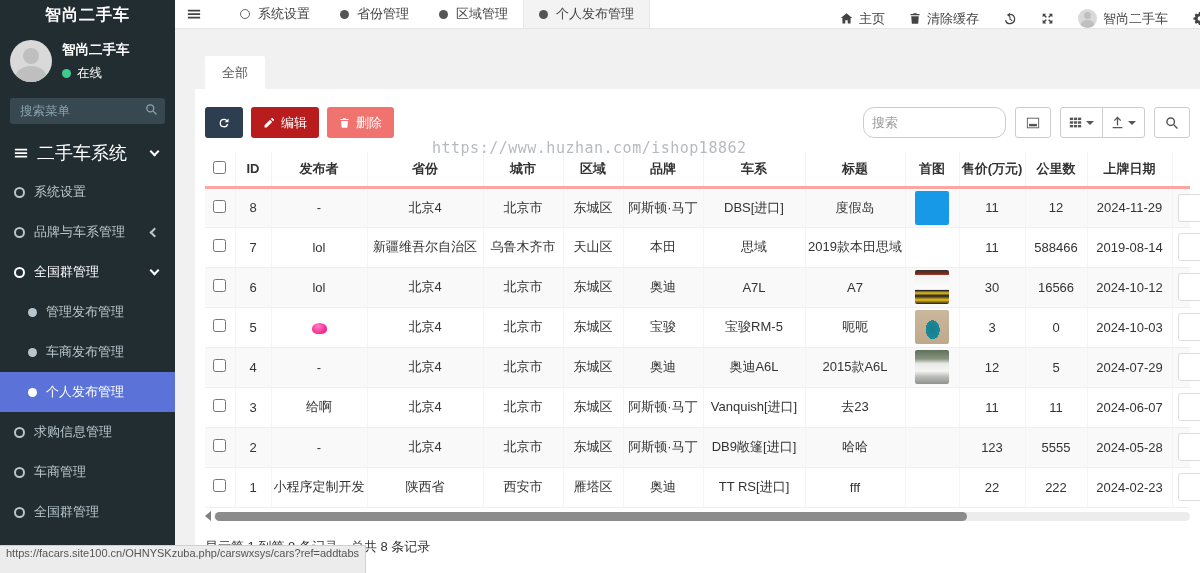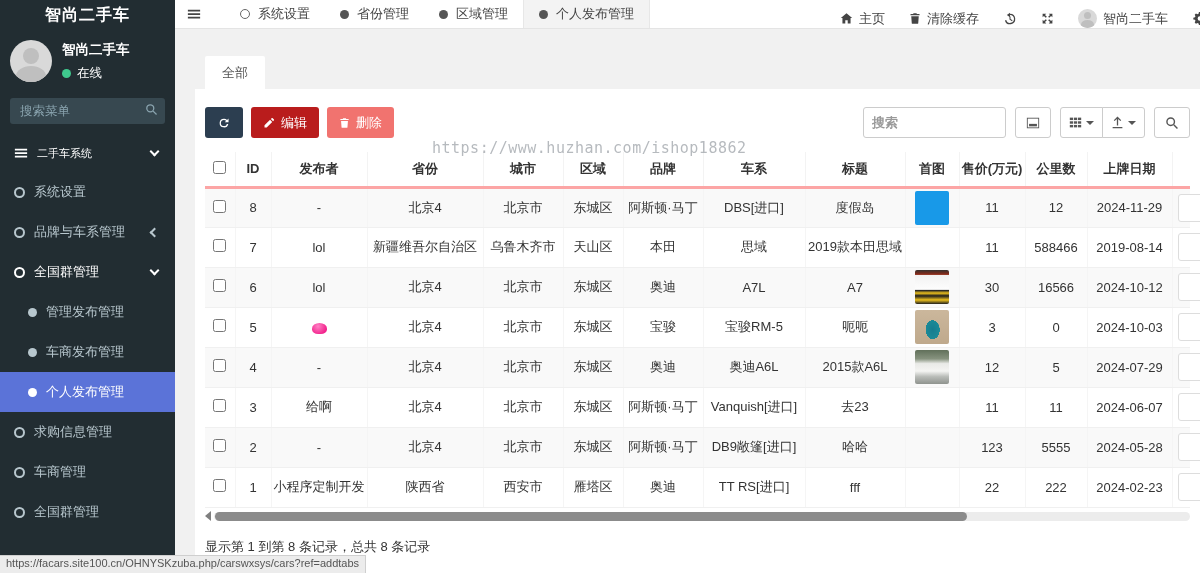--- a/index.html
+++ b/index.html
@@ -13,21 +13,21 @@
   .avatar { width:42px; height:42px; border-radius:50%; background:#d9d9d9; position:relative; overflow:hidden; flex:none; }
   .avatar::before { content:""; position:absolute; left:50%; top:8px; width:16px; height:16px; margin-left:-8px; border-radius:50%; background:#bfbfbf; }
   .avatar::after { content:""; position:absolute; left:50%; top:26px; width:30px; height:20px; margin-left:-15px; border-radius:50%; background:#bfbfbf; }
   .user-name { color:#fff; font-weight:bold; font-size:13.5px; margin-bottom:6px; }
   .user-status { display:flex; align-items:center; gap:6px; font-size:12.5px; color:#fff; }
   .status-dot { width:9px; height:9px; border-radius:50%; background:#3fca8e; }
   .side-search { position:relative; margin:6px 10px 10px 10px; }
   .side-search input { width:100%; height:26px; background:#374850; border:none; border-radius:3px; color:#fff; font-size:12.5px; padding:0 26px 0 10px; outline:none; }
   .side-search input::placeholder { color:#8aa4af; }
   .side-search .mag { position:absolute; right:7px; top:5px; color:#8aa4af; }
-  .menu-header { height:38px; display:flex; align-items:center; gap:9px; padding:0 14px; color:#fff; font-size:11px; position:relative; margin-top:6px; }
+  .menu-header { height:38px; display:flex; align-items:center; gap:9px; padding:0 14px; color:#fff; font-size:18px; position:relative; margin-top:6px; }
   .menu-header .chev { position:absolute; right:17px; }
   .mi { height:40px; display:flex; align-items:center; padding:0 14px; color:#b8c7ce; position:relative; cursor:pointer; }
   .mi .mi-label { margin-left:9px; }
   .mi.sub { padding-left:28px; }
   .mi.white { color:#fff; }
   .mi.active { background:#5b73d8; color:#fff; }
   .mi .chev { position:absolute; right:17px; }
   .circle-o { width:11px; height:11px; border:2px solid currentColor; border-radius:50%; flex:none; }
   .dot-ic { width:9px; height:9px; background:currentColor; border-radius:50%; flex:none; }
   .chev { width:7px; height:7px; border-right:2px solid currentColor; border-bottom:2px solid currentColor; display:inline-block; }
@@ -53,21 +53,21 @@
   
   .content { position:absolute; left:175px; top:30px; width:1025px; height:543px; background:#f1f1f1; overflow:hidden; }
   .tab-all { display:inline-block; margin:26px 0 0 30px; background:#fff; padding:8px 17px 7px 17px; color:#555; border-radius:2px 2px 0 0; cursor:pointer; }
   .panel { position:relative; background:#fff; margin-left:20px; width:1005px; height:487px; padding:18px 10px 0 10px; overflow:hidden; }
   .toolbar { display:flex; align-items:center; gap:8px; height:31px; margin-bottom:14px; }
   .btn { height:31px; border:none; border-radius:3px; display:inline-flex; align-items:center; gap:6px; padding:0 12px; font-size:13px; color:#fff; cursor:pointer; font-family:inherit; }
   .btn-refresh { width:38px; justify-content:center; padding:0; background:#2c3e50; }
   .btn-edit { background:#b91c1c; }
   .btn-del { background:#f1736f; }
   .toolbar-right { margin-left:auto; display:flex; align-items:center; gap:9px; }
-  .search-input { width:143px; height:31px; border:1px solid #ccc; border-radius:3px; padding:0 8px; font-size:13px; color:#333; outline:none; font-family:inherit;font-weight:bold; }
+  .search-input { width:143px; height:31px; border:1px solid #ccc; border-radius:11px; padding:0 8px; font-size:13px; color:#333; outline:none; font-family:inherit; }
   .search-input::placeholder { color:#999; }
   .wbtn { height:31px; min-width:36px; border:1px solid #ccc; background:#fff; color:#555; border-radius:3px; display:inline-flex; align-items:center; justify-content:center; gap:4px; cursor:pointer; padding:0 8px; }
   .btn-group { display:flex; }
   .btn-group .wbtn:first-child { border-radius:3px 0 0 3px; }
   .btn-group .wbtn:last-child { border-radius:0 3px 3px 0; margin-left:-1px; }
   .caret { width:0; height:0; border-left:4px solid transparent; border-right:4px solid transparent; border-top:4px solid #555; }
 
   
   table { width:985px; border-collapse:collapse; table-layout:fixed; }
   th { height:35px; font-size:13px; font-weight:bold; color:#333; text-align:center; border-bottom:3px solid #fca5a5; border-right:1px solid #f3f3f3; background:#fff; }
@@ -86,21 +86,21 @@
 
   
   .hscroll { display:flex; align-items:center; gap:3px; width:985px; margin-top:3px; height:11px; }
   .hs-arrow { width:0; height:0; border-top:5px solid transparent; border-bottom:5px solid transparent; border-right:6px solid #7f7f7f; cursor:pointer; }
   .hs-track { flex:1; height:9px; background:#ececec; border-radius:5px; position:relative; cursor:pointer; }
   .hs-thumb { position:absolute; left:1px; top:0; height:9px; width:77%; background:#8b8b8b; border-radius:5px; cursor:grab; }
 
   .summary { margin-top:16px; font-size:13px; color:#333; }
 
   
-  .statusbar { position:absolute; left:0; bottom:0; height:18px; line-height:15px; background:#ececec; border:1px solid #cfcfcf; border-left:none; border-bottom:none; padding:0 6px; font-size:11px; color:#555; z-index:6; }
+  .statusbar { position:absolute; left:0; bottom:0; height:28px; line-height:15px; background:#ececec; border:1px solid #cfcfcf; border-left:none; border-bottom:none; padding:0 6px; font-size:11px; color:#555; z-index:6; }
 </style>
 </head>
 <body>
 
 <div class="screen">
 
   <aside class="sidebar">
     <div class="logo">智尚二手车</div>
     <div class="user-panel">
       <div class="avatar"></div>

